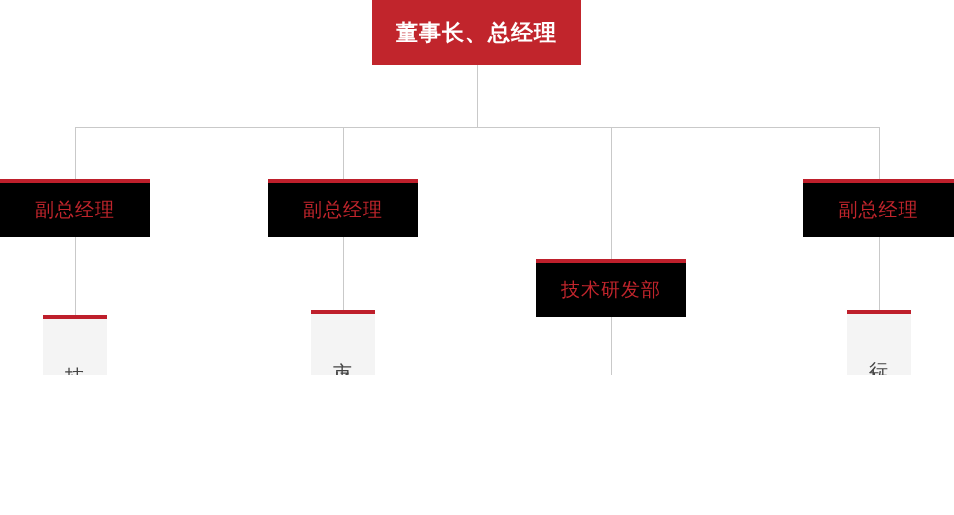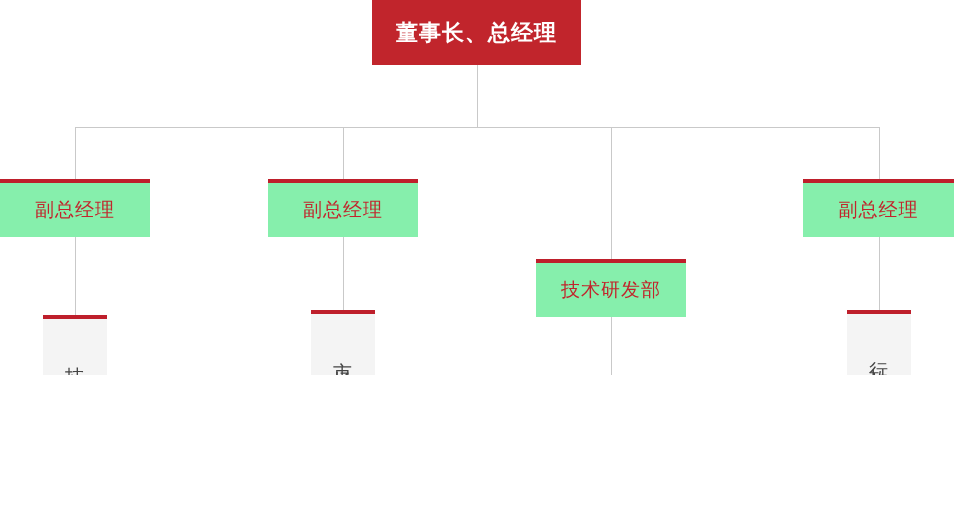--- a/index.html
+++ b/index.html
@@ -43,21 +43,21 @@
 
   .node-root {
     background: #c1252c;
     color: #ffffff;
     font-size: 22px;
     font-weight: bold;
     letter-spacing: 1px;
   }
 
   .node-mid {
-    background: #86efac;
+    background: #000000;
     border-top: 4px solid #be1f2b;
     color: #c1252c;
     font-size: 19px;
     font-weight: normal;
     letter-spacing: 1px;
   }
 
   .node-dept {
     background: #f4f4f4;
     border-top: 4px solid #be1f2b;

